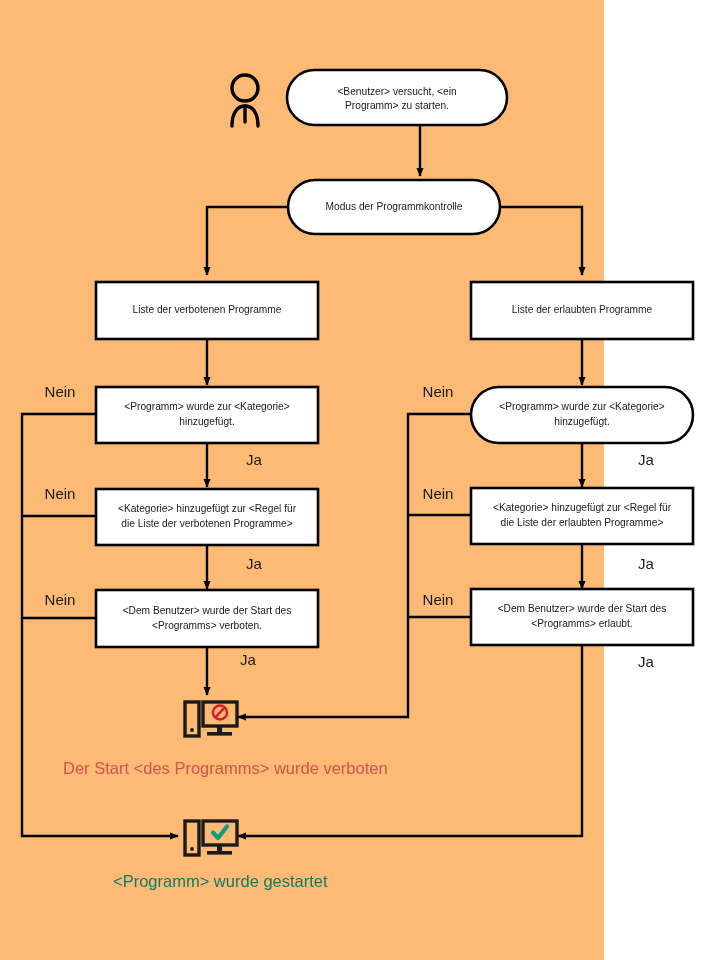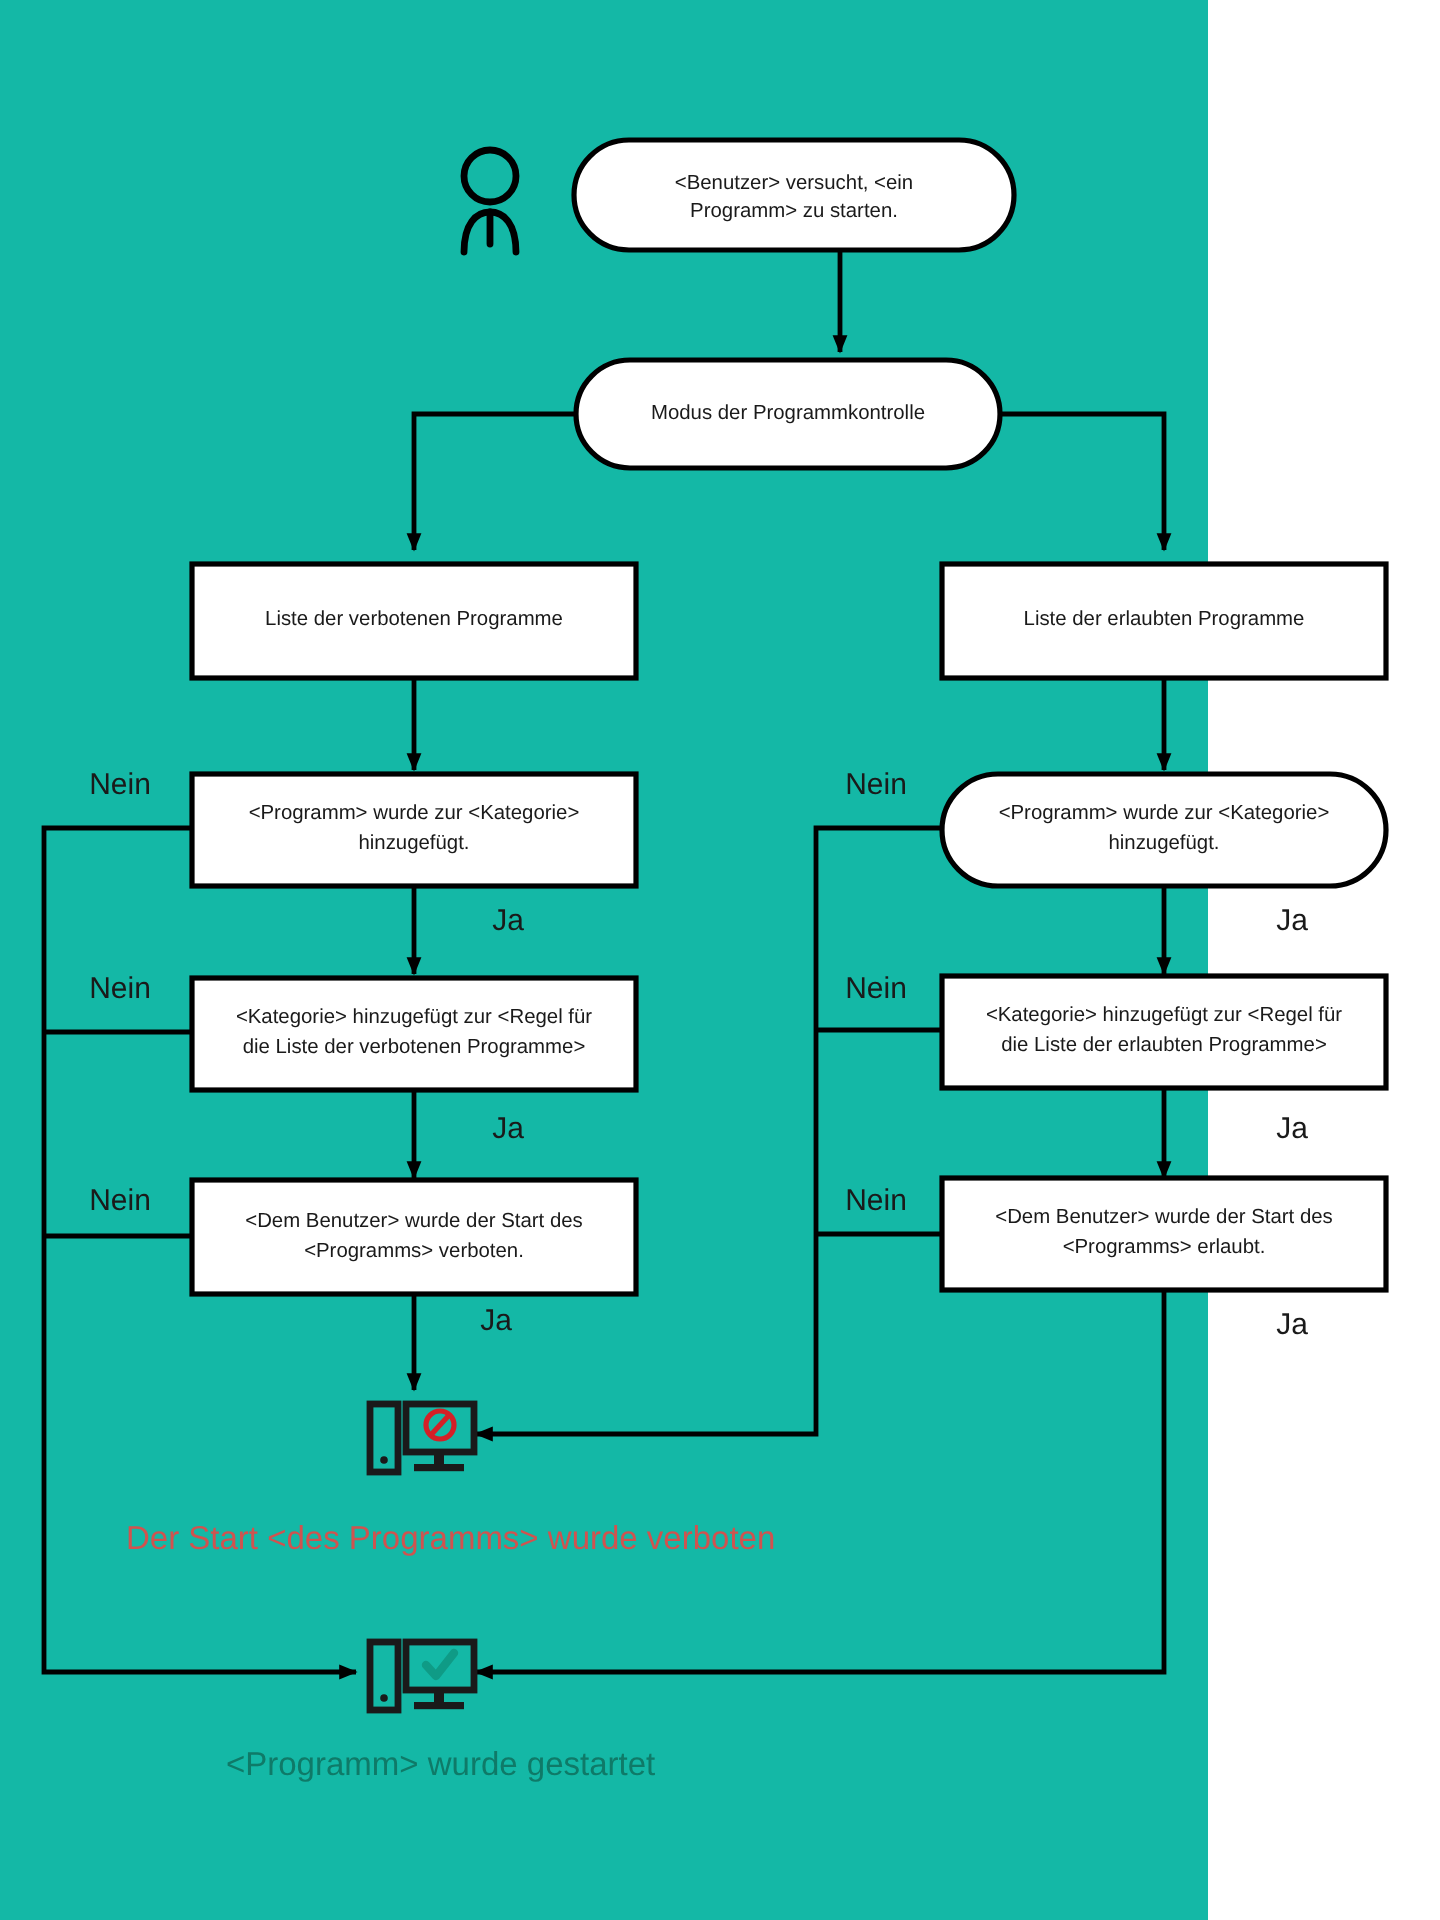--- a/index.html
+++ b/index.html
@@ -10,21 +10,21 @@
   body {
     width: 720px;
     height: 960px;
     font-family: "Liberation Sans", sans-serif;
     overflow: hidden;
   }
   #diagram-root {
     position: relative;
     width: 604px;
     height: 960px;
-    background: #14b8a6;
+    background: #fdba74;
   }
   svg#flow {
     display: block;
     width: 720px;
     height: 960px;
   }
   .node-shape {
     fill: #ffffff;
     stroke: #000000;
     stroke-width: 2.6;

